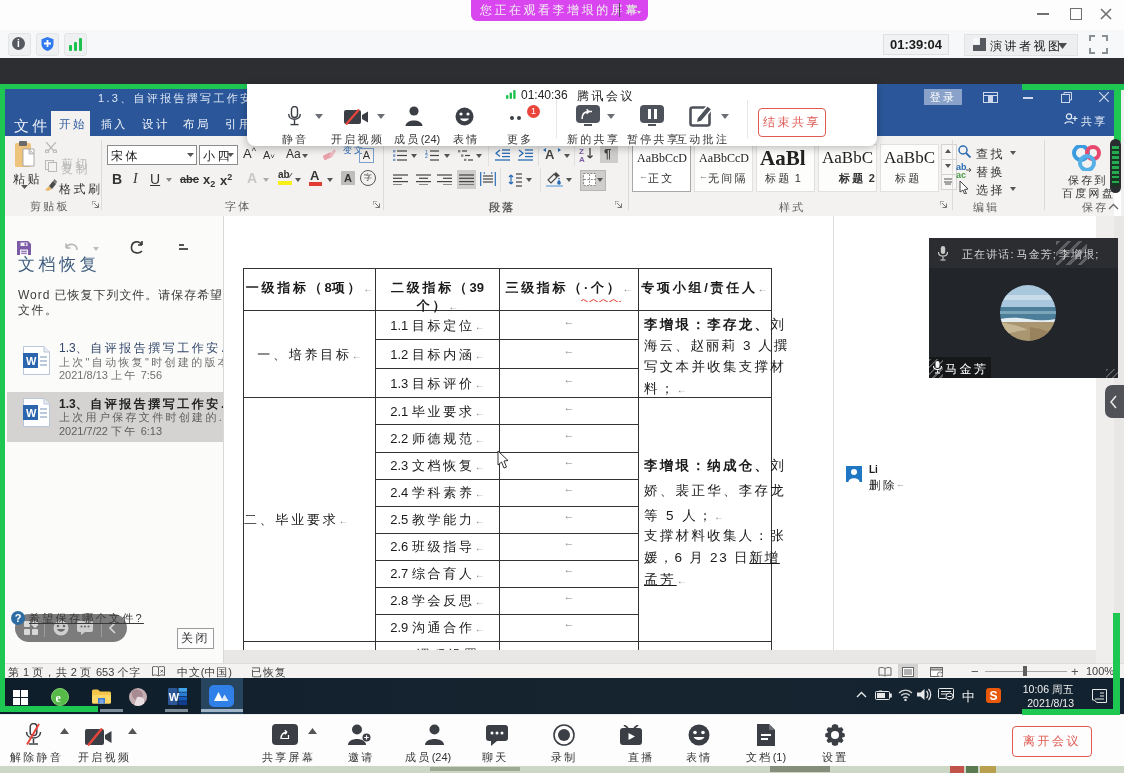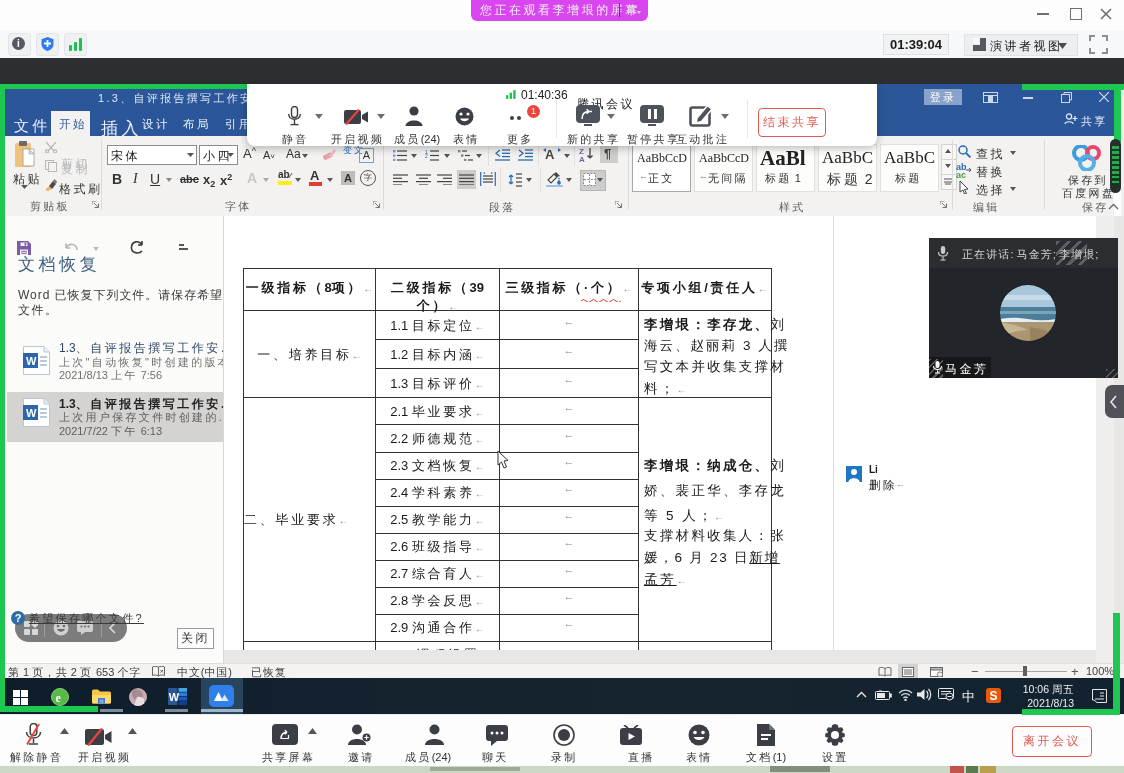--- a/index.html
+++ b/index.html
@@ -104,21 +104,21 @@
 <svg class="ab" style="left:1064px;top:113px" width="14" height="12" viewBox="0 0 14 12">
     <circle cx="5" cy="3.5" r="2.6" fill="none" stroke="#e8eef8" stroke-width="1.2"></circle>
     <path d="M1 11 c0-3 8-3 8 0" fill="none" stroke="#e8eef8" stroke-width="1.2"></path>
     <path d="M11 3 v5 M8.5 5.5 h5" stroke="#e8eef8" stroke-width="1.2"></path>
   </svg>
 <span class="ab ck" style="left:1081px;top:114px;color:#e8eef8;font-size:11px;">共享</span>
 
 <span class="ab ck" style="left:14px;top:117px;color:#f0f4fa;font-size:15px;">文件</span>
 <div class="ab" style="left:51px;top:111px;width:39px;height:25px;background:#f3f2f1;"></div>
 <span class="ab ck" style="left:59px;top:117px;color:#2b579a;font-size:11.5px;">开始</span>
-<span class="ab ck" style="left:101px;top:117px;color:#f0f4fa;font-size:17px;">插入</span>
+<span class="ab ck" style="left:101px;top:117px;color:#f0f4fa;font-size:11px;">插入</span>
 <span class="ab ck" style="left:142px;top:117px;color:#f0f4fa;font-size:11.5px;">设计</span>
 <span class="ab ck" style="left:183px;top:117px;color:#f0f4fa;font-size:11.5px;">布局</span>
 <span class="ab ck" style="left:225px;top:117px;color:#f0f4fa;font-size:11.5px;">引用</span>
 
 <div class="ab" style="left:5px;top:136px;width:1109px;height:80px;background:#f3f2f1;border-bottom:1px solid #d2d0ce;"></div>
 <div id="ribbon" class="ab" style="left:0;top:0;width:1124px;height:216px;font-size:12px;color:#444;">
 
   <svg class="ab" style="left:15px;top:141px" width="20" height="26" viewBox="0 0 20 26">
       <rect x="0" y="2" width="16" height="24" rx="1.5" fill="#eec47c"></rect>
       <rect x="4" y="0" width="8" height="5" rx="1" fill="#6a6a6a"></rect>
@@ -360,21 +360,21 @@
     </svg>
   <div class="ab" style="left:580px;top:170px;width:24px;height:19px;background:#cfcdcb;border:1px solid #b8b6b4;"></div>
   <svg class="ab" style="left:583px;top:173px" width="13" height="13" viewBox="0 0 13 13">
       <rect x="0.5" y="0.5" width="12" height="12" fill="#fff" stroke="#888" stroke-dasharray="2 1.4"></rect>
       <line x1="6.5" y1="1" x2="6.5" y2="12" stroke="#888" stroke-dasharray="2 1.4"></line>
       <line x1="1" y1="6.5" x2="12" y2="6.5" stroke="#888" stroke-dasharray="2 1.4"></line>
     </svg>
   <svg class="ab" style="left:597px;top:178px" width="6" height="4" viewBox="0 0 6 4">
       <path d="M0 0 L6 0 L3 4 Z" fill="#555"></path>
     </svg>
-  <span class="ab ck" style="left:489px;top:200px;font-size:11px;color:#5e5e5e;">段落</span>
+  <span class="ab ck" style="left:489px;top:200px;font-size:11px;color:#5e5e5e;font-weight:bold;">段落</span>
   <svg class="ab" style="left:615px;top:201px" width="7" height="7" viewBox="0 0 7 7">
       <path d="M0 0 H4 M0 0 V4 M2 2 L6.5 6.5 M6.5 2.5 V6.5 H2.5" stroke="#777" fill="none"></path>
     </svg>
   <div class="ab" style="left:628px;top:140px;width:1px;height:70px;background:#dddbd9;"></div>
 
   <div class="ab" style="left:632px;top:144px;width:57px;height:46px;background:#fff;border:1px solid #aaa8a6;">
     <span class="ab" style="left:4px;top:6px;font-size:12px;color:#222;font-family:'Liberation Serif',serif;">AaBbCcD</span>
     <span class="ab" style="left:6px;top:26px;font-size:9px;color:#777;">←</span>
       <span class="ab ck" style="left:15px;top:26px;font-size:11px;color:#333;">正文</span>
   </div>
@@ -382,21 +382,21 @@
     <span class="ab" style="left:4px;top:6px;font-size:12px;color:#222;font-family:'Liberation Serif',serif;">AaBbCcD</span>
     <span class="ab" style="left:4px;top:26px;font-size:9px;color:#777;">←</span>
       <span class="ab ck" style="left:13px;top:26px;font-size:11px;color:#333;">无间隔</span>
   </div>
   <div class="ab" style="left:756px;top:144px;width:57px;height:46px;background:#fdfdfc;border:1px solid #e3e1df;">
     <span class="ab" style="left:3px;top:1px;font-size:21px;font-weight:bold;color:#222;font-family:'Liberation Serif',serif;">AaBl</span>
     <span class="ab" style="left:8px;top:26px;font-size:11px;color:#333;"><span class="ck">标题</span> 1</span>
   </div>
   <div class="ab" style="left:818px;top:144px;width:57px;height:46px;background:#fdfdfc;border:1px solid #e3e1df;">
     <span class="ab" style="left:3px;top:3px;font-size:17px;color:#222;font-family:'Liberation Serif',serif;">AaBbC</span>
-    <span class="ab" style="left:8px;top:26px;font-size:14px;color:#333;"><span class="ck">标题</span> 2</span>
+    <span class="ab" style="left:20px;top:26px;font-size:11px;color:#333;font-weight:bold;"><span class="ck">标题</span> 2</span>
   </div>
   <div class="ab" style="left:880px;top:144px;width:57px;height:46px;background:#fdfdfc;border:1px solid #e3e1df;">
     <span class="ab" style="left:3px;top:3px;font-size:17px;color:#222;font-family:'Liberation Serif',serif;">AaBbC</span>
     <span class="ab ck" style="left:14px;top:26px;font-size:11px;color:#333;">标题</span>
   </div>
   <div class="ab" style="left:941px;top:144px;width:14px;height:14px;border:1px solid #d5d3d1;background:#f8f7f6;"></div>
   <svg class="ab" style="left:945px;top:149px" width="6" height="4" viewBox="0 0 6 4">
       <path d="M3 0 L6 4 L0 4 Z" fill="#555"></path>
     </svg>
   <div class="ab" style="left:941px;top:159px;width:14px;height:14px;border:1px solid #d5d3d1;background:#f8f7f6;"></div>
@@ -693,21 +693,21 @@
 <div id="fbar" class="ab" style="left:247px;top:84px;width:630px;height:62px;background:#ffffff;border-radius:0 0 8px 8px;box-shadow:0 2px 8px rgba(0,0,0,.28);font-size:11px;color:#333;">
 
   <svg class="ab" style="left:259px;top:6px" width="10" height="9" viewBox="0 0 10 9">
       <g fill="#1dc24e">
         <rect x="0" y="5" width="2.4" height="4" rx="1"></rect>
         <rect x="3.6" y="2.5" width="2.4" height="6.5" rx="1"></rect>
         <rect x="7.2" y="0" width="2.4" height="9" rx="1"></rect>
       </g>
     </svg>
   <span class="ab" style="left:274px;top:4px;font-size:12px;color:#222;">01:40:36</span>
-  <span class="ab ck" style="left:330px;top:4px;font-size:12px;color:#222;margin-top:8px;">腾讯会议</span>
+  <span class="ab ck" style="left:330px;top:4px;font-size:12px;color:#222;">腾讯会议</span>
 
   <svg class="ab" style="left:41px;top:22px" width="13" height="21" viewBox="0 0 13 21">
       <rect x="3.5" y="0.5" width="6" height="11" rx="3" fill="none" stroke="#3b3f45" stroke-width="1.4"></rect>
       <path d="M0.7 8 c0 7 11.6 7 11.6 0" fill="none" stroke="#3b3f45" stroke-width="1.4"></path>
       <line x1="6.5" y1="14" x2="6.5" y2="18" stroke="#3b3f45" stroke-width="1.4"></line>
       <line x1="2.5" y1="18.6" x2="10.5" y2="18.6" stroke="#3b3f45" stroke-width="1.4"></line>
     </svg>
   <svg class="ab" style="left:68px;top:30px" width="8" height="5" viewBox="0 0 8 5">
       <path d="M0 0 L8 0 L4 5 Z" fill="#6b6f75"></path>
     </svg>

